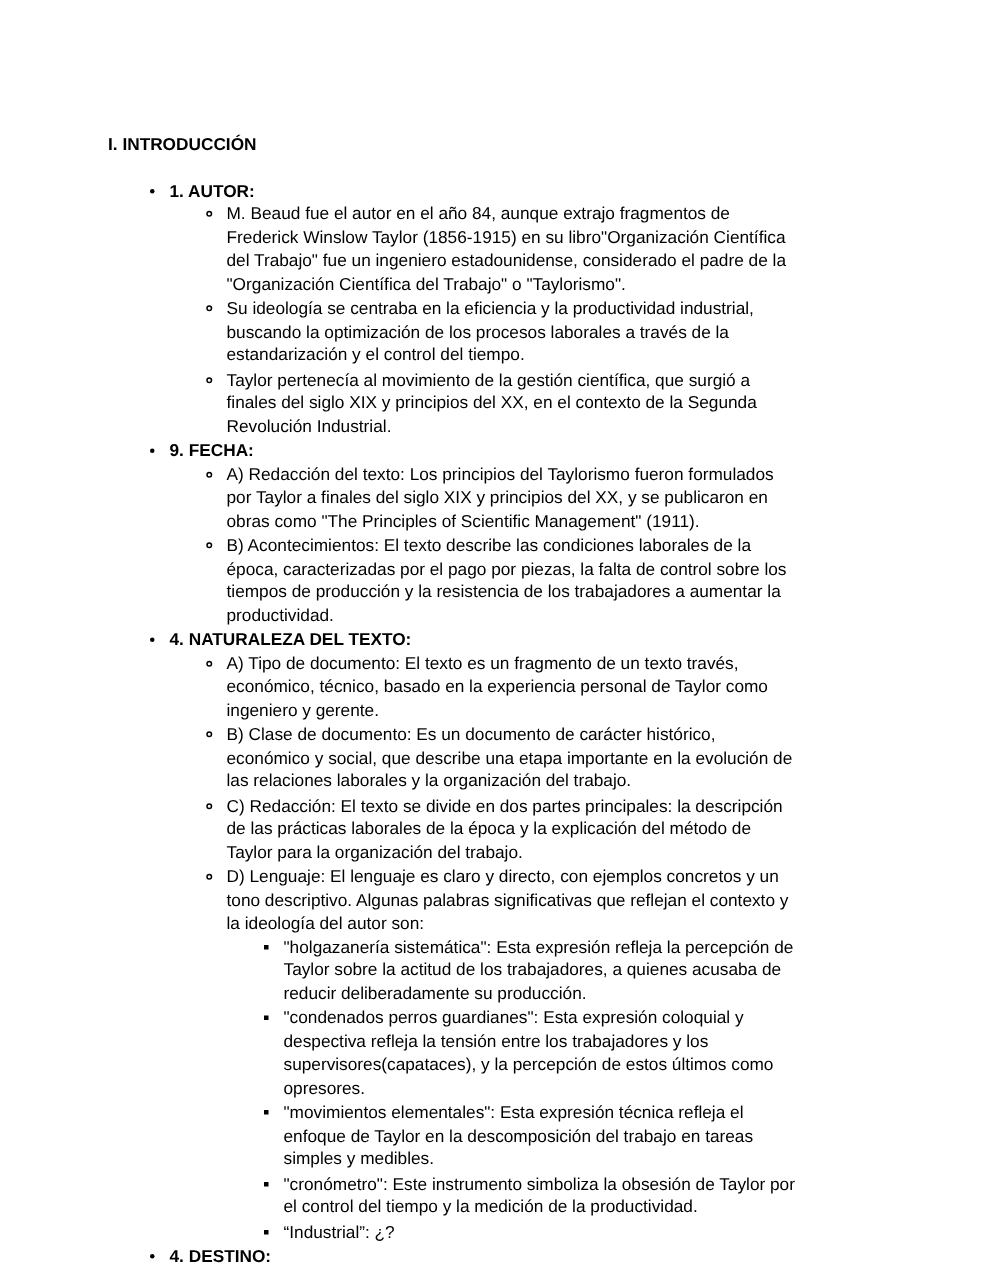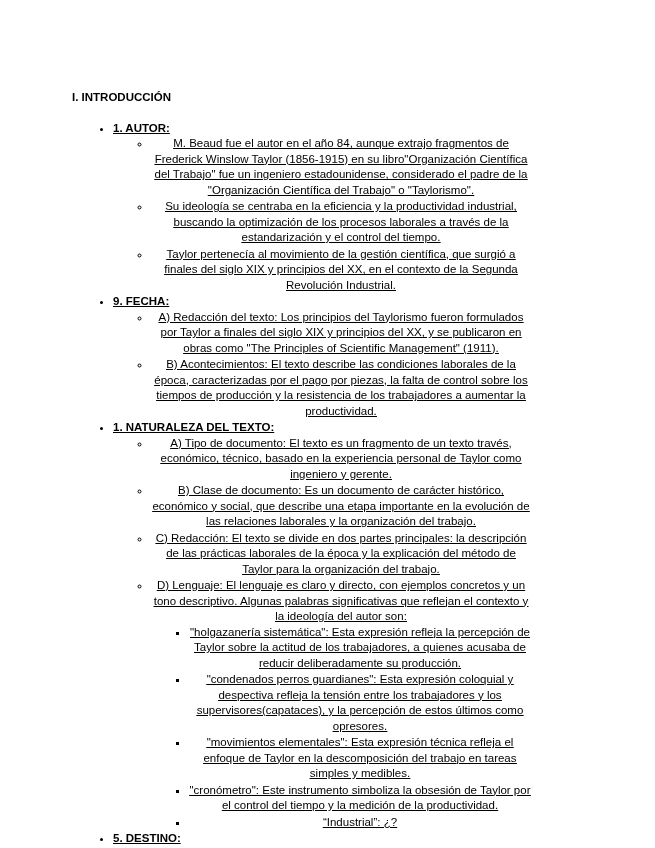--- a/index.html
+++ b/index.html
@@ -17,61 +17,61 @@
     font-size: 11.5px;
     line-height: 15.5px;
     color: #000000;
     overflow: hidden;
   }
   .doc-heading {
     font-size: 11.5px;
     font-weight: 700;
     margin: 0 0 15px 0;
   }
-  ul { margin: 0; text-decoration: underline; }
+  ul { margin: 0; }
   ul.l1 {
     padding-left: 41px;
     list-style-type: disc;
   }
   ul.l2 {
     padding-left: 38px;
     list-style-type: circle;
   }
   ul.l3 {
     padding-left: 38px;
     list-style-type: square;
   }
   li { margin: 0; padding: 0; }
   ul.l1 > li { margin-bottom: 1px; }
-  ul.l2 > li { margin-bottom: 1px; text-align: center; }
+  ul.l2 > li { margin-bottom: 1px; }
   ul.l3 > li { margin-bottom: 1px; }
   .sec-title { font-weight: 700; }
 </style>
 </head>
 <body>
 
 <div class="page">
   <p class="doc-heading">I. INTRODUCCIÓN</p>
   <ul class="l1" id="outline">
       <li><span class="sec-title">1. AUTOR:</span><ul class="l2">
           <li><span>M. Beaud fue el autor en el año 84, aunque extrajo fragmentos de Frederick Winslow Taylor (1856-1915) en su libro"Organización Científica del Trabajo" fue un ingeniero estadounidense, considerado el padre de la "Organización Científica del Trabajo" o "Taylorismo".</span></li>
           <li><span>Su ideología se centraba en la eficiencia y la productividad industrial, buscando la optimización de los procesos laborales a través de la estandarización y el control del tiempo.</span></li>
           <li><span>Taylor pertenecía al movimiento de la gestión científica, que surgió a finales del siglo XIX y principios del XX, en el contexto de la Segunda Revolución Industrial.</span></li>
         </ul></li>
       <li><span class="sec-title">9. FECHA:</span><ul class="l2">
           <li><span>A) Redacción del texto: Los principios del Taylorismo fueron formulados por Taylor a finales del siglo XIX y principios del XX, y se publicaron en obras como "The Principles of Scientific Management" (1911).</span></li>
           <li><span>B) Acontecimientos: El texto describe las condiciones laborales de la época, caracterizadas por el pago por piezas, la falta de control sobre los tiempos de producción y la resistencia de los trabajadores a aumentar la productividad.</span></li>
         </ul></li>
-      <li><span class="sec-title">1. NATURALEZA DEL TEXTO:</span><ul class="l2">
+      <li><span class="sec-title">4. NATURALEZA DEL TEXTO:</span><ul class="l2">
           <li><span>A) Tipo de documento: El texto es un fragmento de un texto través, económico, técnico, basado en la experiencia personal de Taylor como ingeniero y gerente.</span></li>
           <li><span>B) Clase de documento: Es un documento de carácter histórico, económico y social, que describe una etapa importante en la evolución de las relaciones laborales y la organización del trabajo.</span></li>
           <li><span>C) Redacción: El texto se divide en dos partes principales: la descripción de las prácticas laborales de la época y la explicación del método de Taylor para la organización del trabajo.</span></li>
           <li><span>D) Lenguaje: El lenguaje es claro y directo, con ejemplos concretos y un tono descriptivo. Algunas palabras significativas que reflejan el contexto y la ideología del autor son:</span><ul class="l3">
               <li><span>"holgazanería sistemática": Esta expresión refleja la percepción de Taylor sobre la actitud de los trabajadores, a quienes acusaba de reducir deliberadamente su producción.</span></li>
               <li><span>"condenados perros guardianes": Esta expresión coloquial y despectiva refleja la tensión entre los trabajadores y los supervisores(capataces), y la percepción de estos últimos como opresores.</span></li>
               <li><span>"movimientos elementales": Esta expresión técnica refleja el enfoque de Taylor en la descomposición del trabajo en tareas simples y medibles.</span></li>
               <li><span>"cronómetro": Este instrumento simboliza la obsesión de Taylor por el control del tiempo y la medición de la productividad.</span></li>
               <li><span>“Industrial”: ¿?</span></li>
             </ul></li>
         </ul></li>
-      <li><span class="sec-title">5. DESTINO:</span></li>
+      <li><span class="sec-title">4. DESTINO:</span></li>
     </ul>
 </div>
 
 </body></html>

